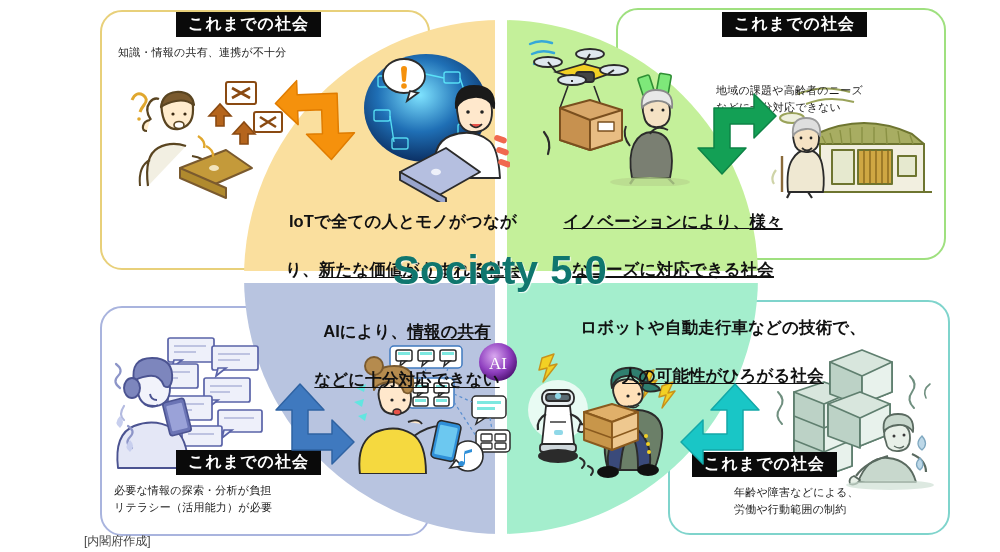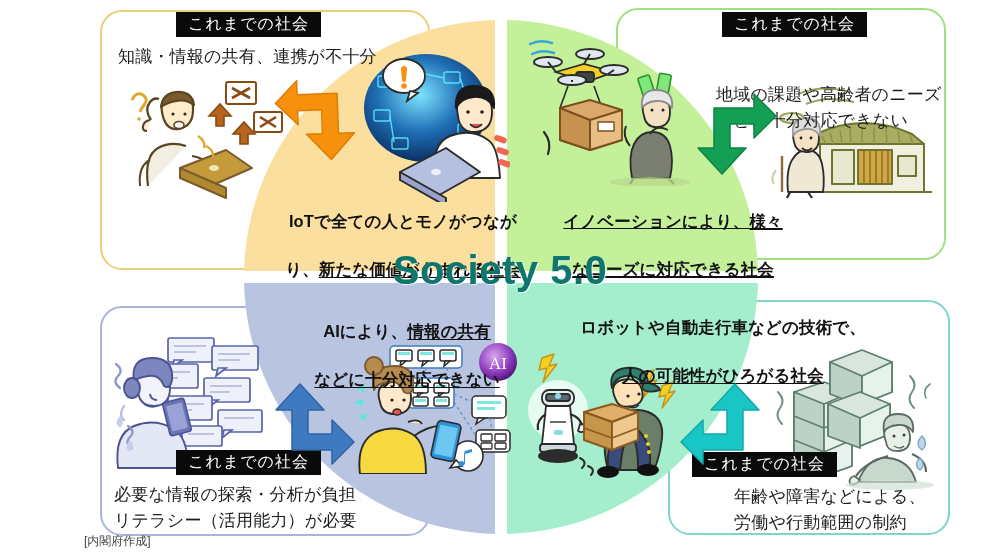--- a/index.html
+++ b/index.html
@@ -25,36 +25,36 @@
   .card.tr{left:616px;  top:8px;   width:330px; height:252px; border-color:#9fe07f;}
   .card.bl{left:100px;  top:306px; width:330px; height:230px; border-color:#a9b4de;}
   .card.br{left:668px;  top:300px; width:282px; height:235px; border-color:#7fd4cc;}
 
   
   .tag{
     position:absolute;
     background:#0a0a0a;
     color:#ffffff;
     font-size:16px;
-    font-weight:400;
+    font-weight:700;
     letter-spacing:1px;
     padding:3px 12px 4px 12px;
     white-space:nowrap;
     z-index:6;
     line-height:1.15;
   }
   .tag.tl{left:176px; top:12px;}
   .tag.tr{left:722px; top:12px;}
   .tag.bl{left:176px; top:450px;}
   .tag.br{left:692px; top:452px;}
 
   
   .cardtext{
     position:absolute;
-    font-size:17px;
+    font-size:11px;
     color:#1c1c1c;
     line-height:1.5;
     white-space:pre-line;
     z-index:6;
     letter-spacing:0.2px;
   }
   .cardtext.tl{left:118px; top:44px; width:300px;}
   .cardtext.tr{left:716px; top:44px; width:230px;margin-top:38px;}
   .cardtext.bl{left:114px; top:482px; width:310px;}
   .cardtext.br{left:734px; top:484px; width:210px;}

